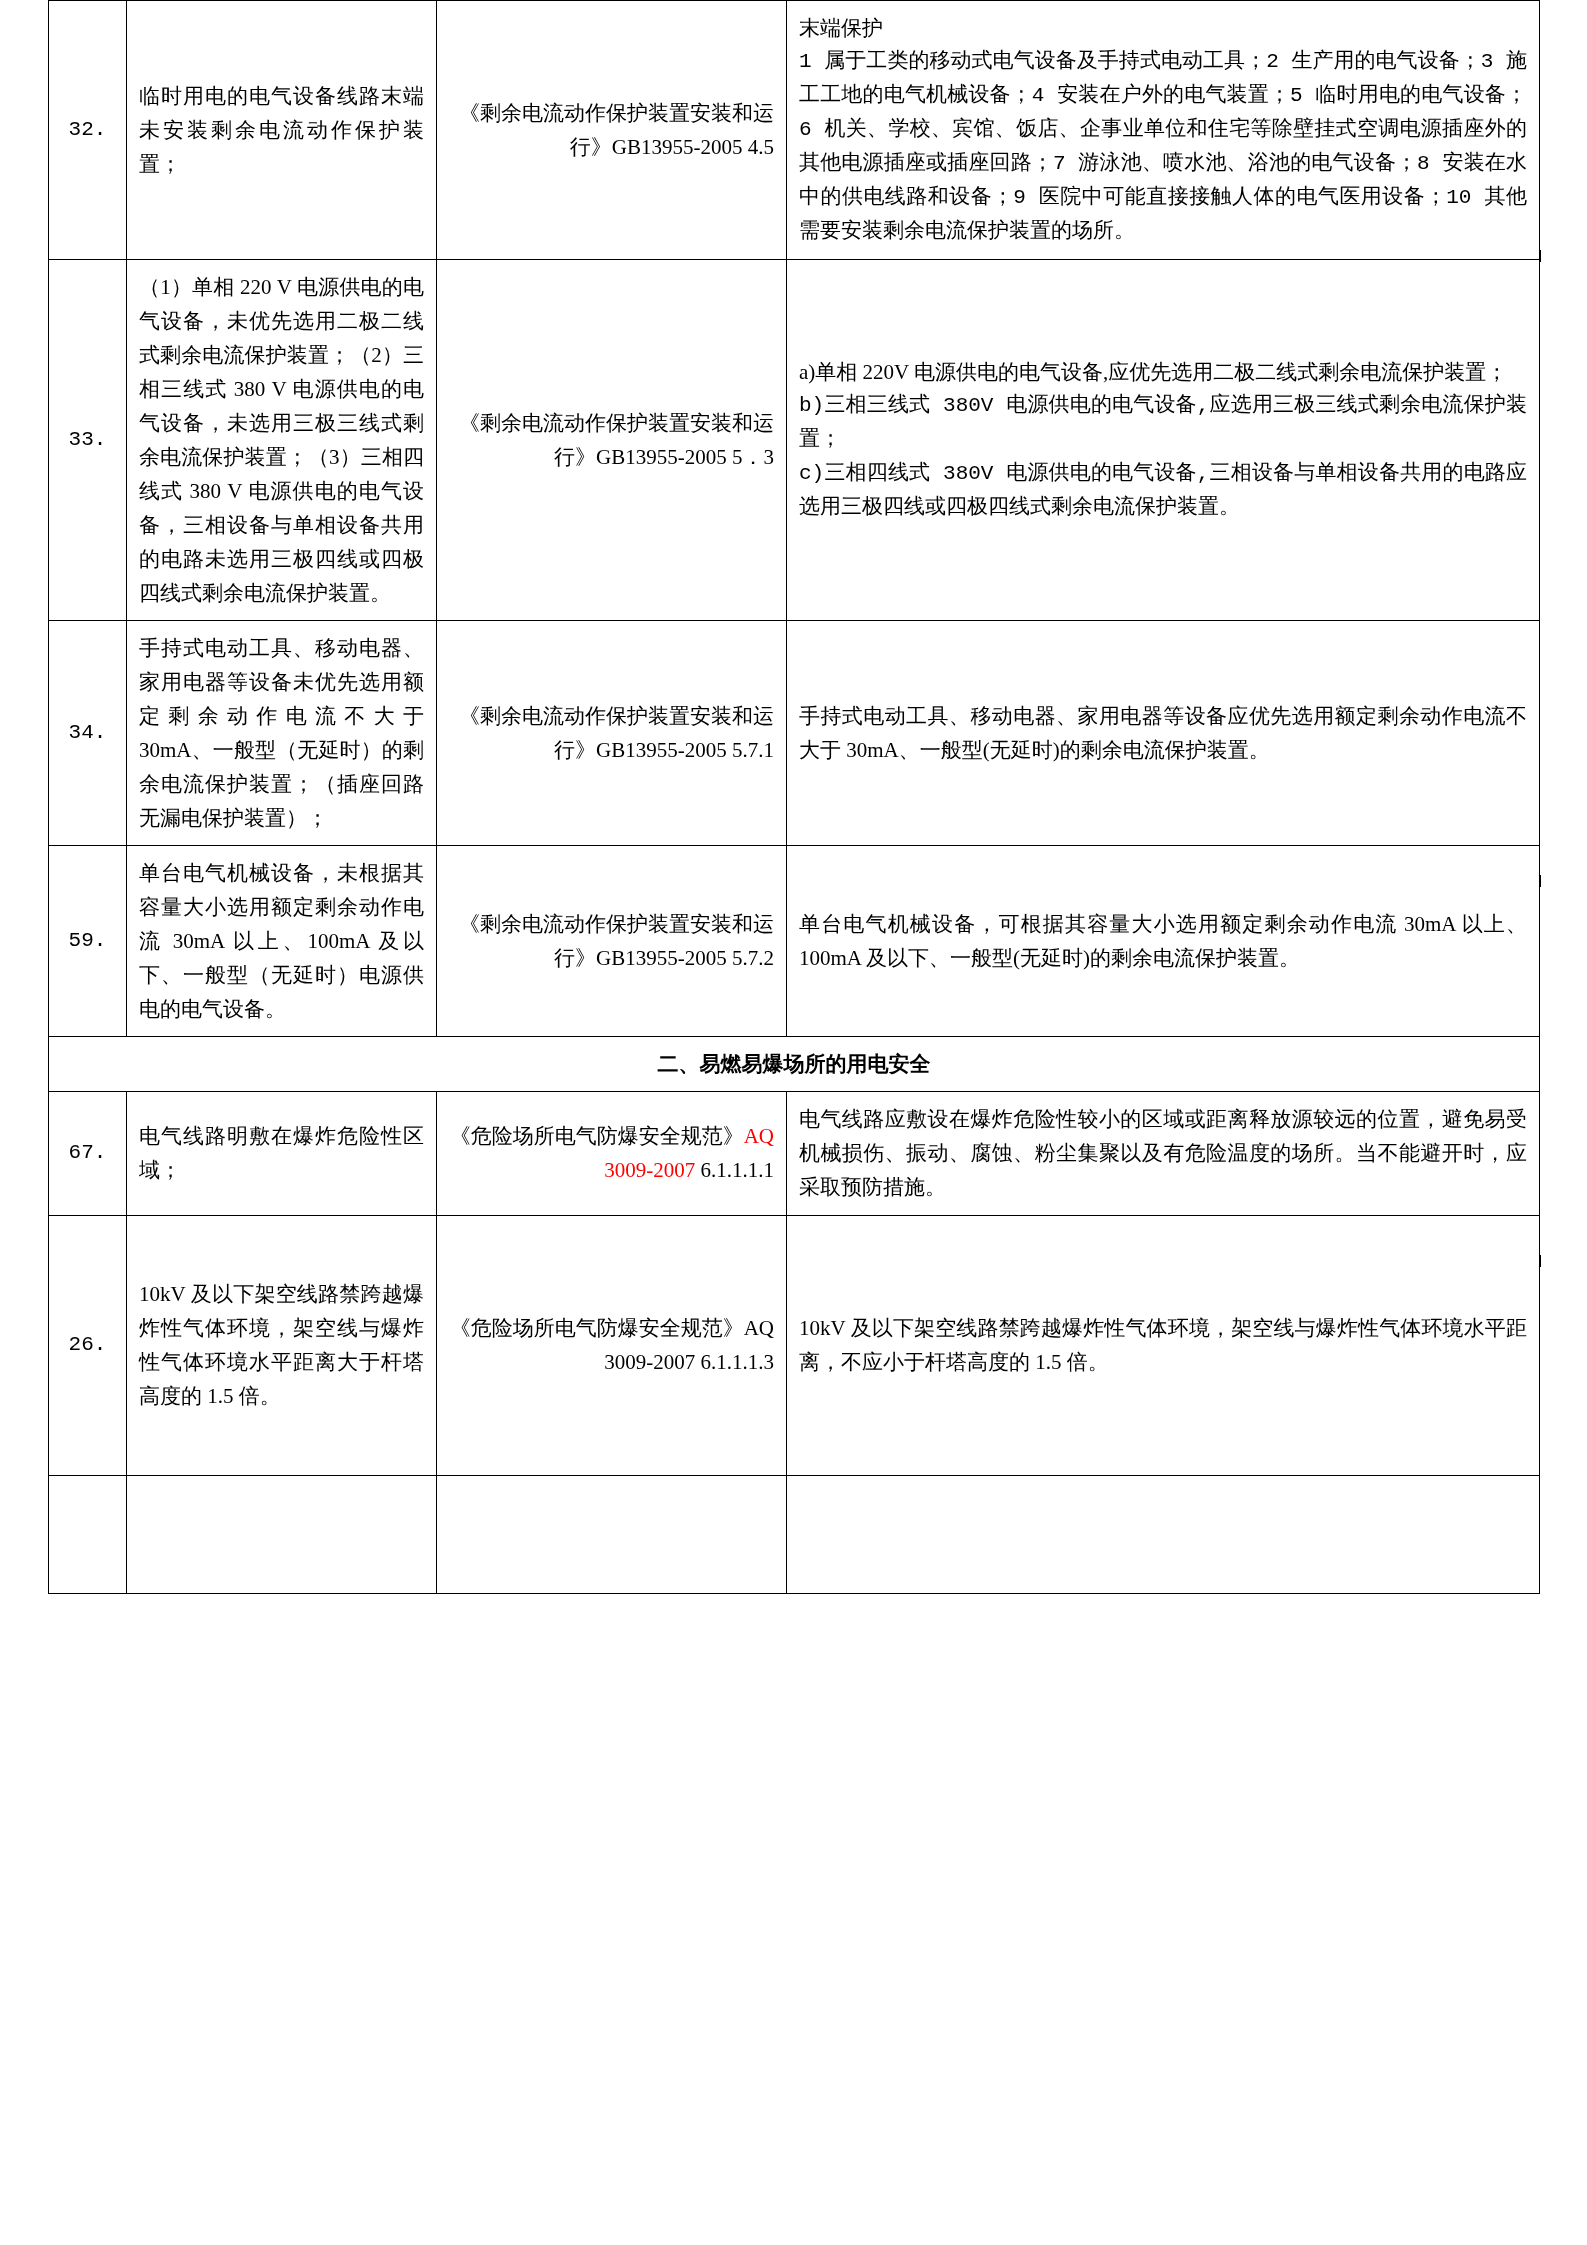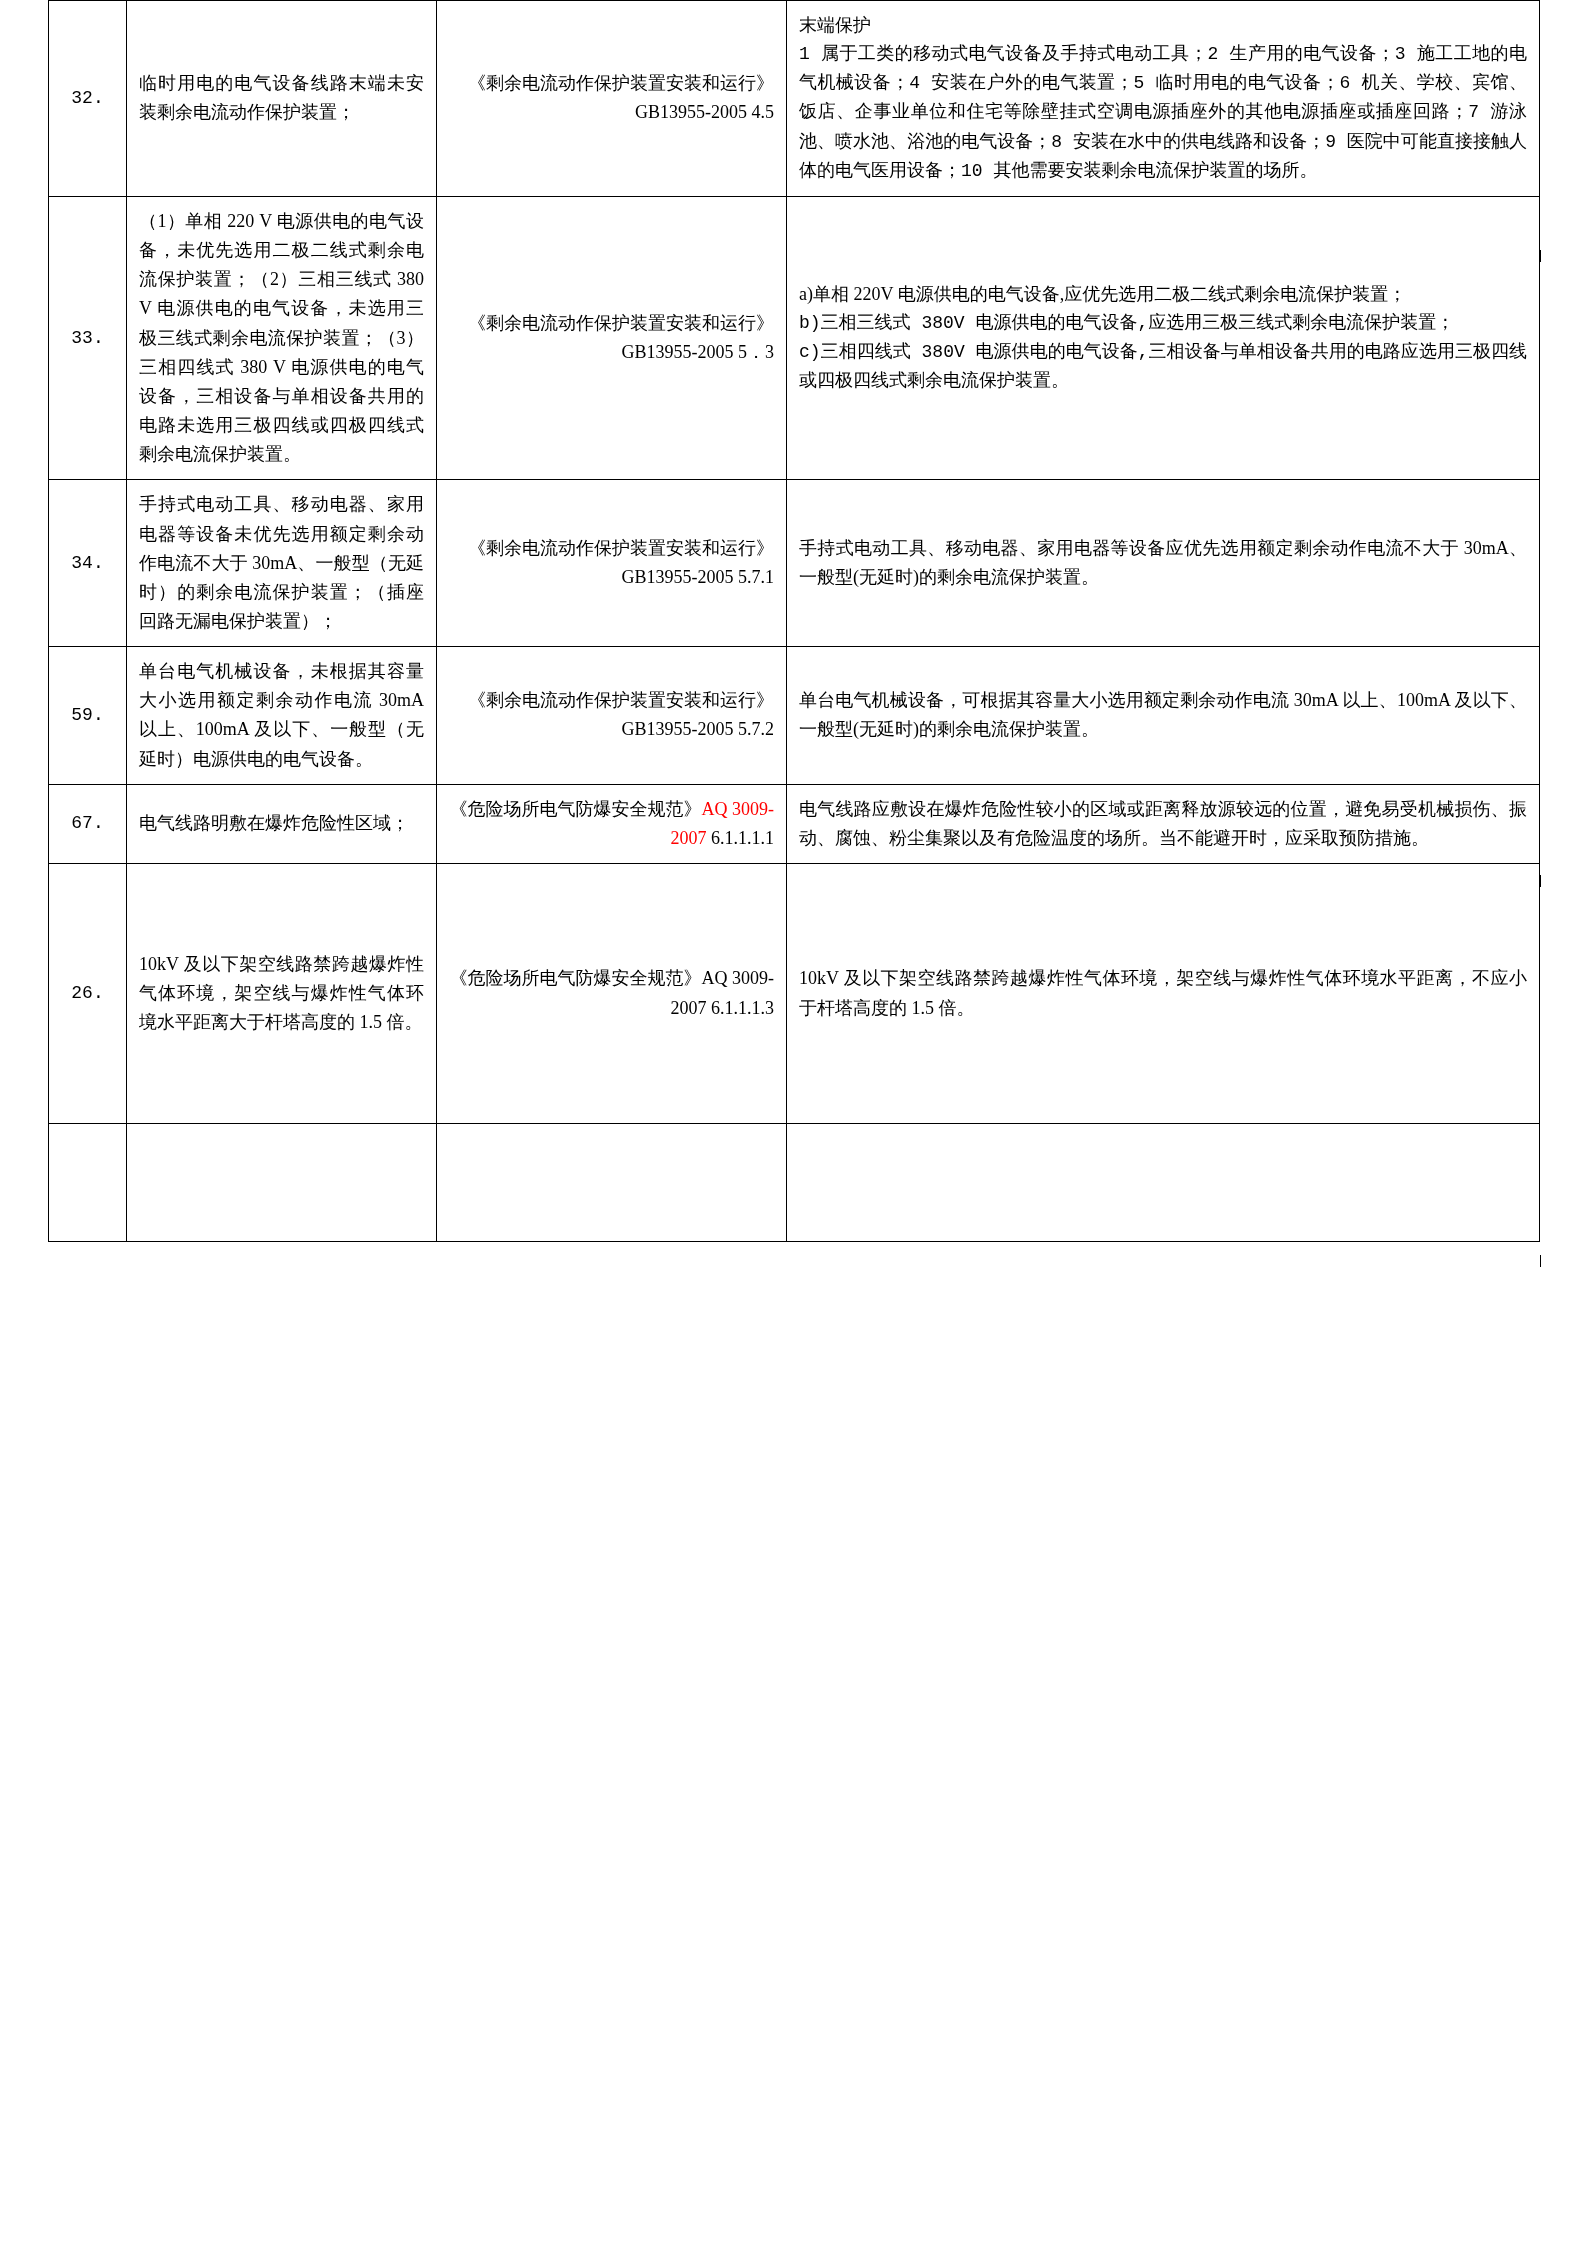--- a/index.html
+++ b/index.html
@@ -23,21 +23,21 @@
   table.doc-table {
     width: 1491px;
     border-collapse: collapse;
     table-layout: fixed;
     margin-top: 0;
   }
   table.doc-table td {
     border: 1px solid #000000;
     vertical-align: middle;
     padding: 10px 12px;
-    font-size: 18px;
+    font-size: 21px;
     line-height: 1.62;
   }
   col.c-num { width: 78px; }
   col.c-desc { width: 310px; }
   col.c-ref { width: 350px; }
   col.c-basis { width: 753px; }
 
   td.num {
     text-align: center;
     vertical-align: middle;
@@ -131,20 +131,23 @@
 
       <tr>
         <td class="num">59.</td>
         <td class="desc">单台电气机械设备，未根据其容量大小选用额定剩余动作电流 30mA 以上、100mA 及以下、一般型（无延时）电源供电的电气设备。</td>
         <td class="ref">《剩余电流动作保护装置安装和运行》GB13955-2005 5.7.2</td>
         <td class="basis">
           <p class="cell-p">单台电气机械设备，可根据其容量大小选用额定剩余动作电流 30mA 以上、100mA 及以下、一般型(无延时)的剩余电流保护装置。</p>
         </td>
       </tr>
 
+      <tr>
+        <td class="section" colspan="4">二、易燃易爆场所的用电安全</td>
+      </tr>
 
       <tr>
         <td class="num">67.</td>
         <td class="desc">电气线路明敷在爆炸危险性区域；</td>
         <td class="ref">
           <span>《危险场所电气防爆安全规范》</span><span class="red">AQ 3009-2007</span>
           <span>6.1.1.1.1</span>
         </td>
         <td class="basis">
           <p class="cell-p">电气线路应敷设在爆炸危险性较小的区域或距离释放源较远的位置，避免易受机械损伤、振动、腐蚀、粉尘集聚以及有危险温度的场所。当不能避开时，应采取预防措施。</p>

